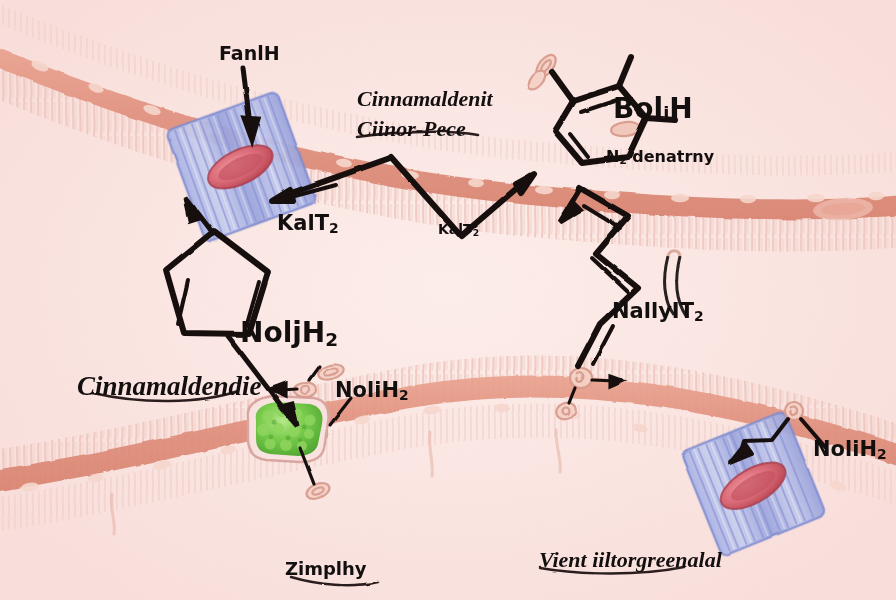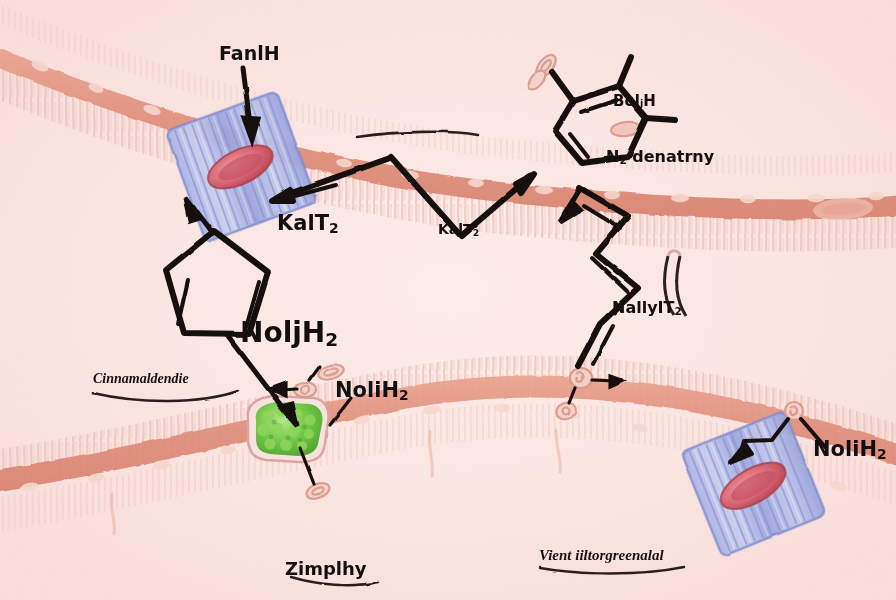--- a/index.html
+++ b/index.html
@@ -381,50 +381,54 @@
         <path d="M291 577 C318 585 352 588 378 582" stroke-width="2.4"></path>
         <path d="M540 568 C580 575 640 576 684 567" stroke-width="2.4"></path>
       </g>
 
       <rect x="0" y="0" width="896" height="600" filter="url(#paper)" opacity="0.55"></rect>
     </g>
   </svg>
 
   <div class="lbl lbl-sans" style="left:219px;top:44px;font-size:19px;">FanlH</div>
 
+  <div class="title-block lbl-serif" style="left:357px;top:86px;font-size:22px;color:#140f0f;">
+    <div>Cinnamaldenit</div>
+    <div style="margin-top:4px;">Ciinor-Pece</div>
+  </div>
 
   <div class="lbl lbl-sans" style="left:277px;top:212px;font-size:21px;">
     <span>KalT</span><sub>2</sub>
   </div>
 
   <div class="lbl lbl-sans" style="left:438px;top:222px;font-size:14px;">
     <span>KalT</span><sub>2</sub>
   </div>
 
-  <div class="lbl lbl-sans" style="left:613px;top:94px;font-size:15px;">BolⱼH</div>
+  <div class="lbl lbl-sans" style="left:613px;top:94px;font-size:28px;">BolⱼH</div>
 
   <div class="lbl lbl-sans" style="left:606px;top:149px;font-size:16px;">
     <span>N</span><sub>2</sub><span> denatrny</span>
   </div>
 
-  <div class="lbl lbl-sans" style="left:612px;top:300px;font-size:16px;">
+  <div class="lbl lbl-sans" style="left:612px;top:300px;font-size:21px;">
     <span>NaⅼⅼyIT</span><sub>2</sub>
   </div>
 
   <div class="lbl lbl-sans" style="left:240px;top:318px;font-size:28px;">
     <span>NoⅼjH</span><sub>2</sub>
   </div>
 
-  <div class="lbl lbl-serif" style="left:93px;top:372px;font-size:14px;">Cinnamaldendie</div>
+  <div class="lbl lbl-serif" style="left:77px;top:372px;font-size:27px;">Cinnamaldendie</div>
 
   <div class="lbl lbl-sans" style="left:335px;top:379px;font-size:21px;">
     <span>NoⅼiH</span><sub>2</sub>
   </div>
 
   <div class="lbl lbl-sans" style="left:285px;top:560px;font-size:18px;text-align:right;">Zimplhy</div>
 
-  <div class="lbl lbl-serif" style="left:539px;top:548px;font-size:15px;">Vient iiltorgreenalal</div>
+  <div class="lbl lbl-serif" style="left:539px;top:548px;font-size:22px;">Vient iiltorgreenalal</div>
 
   <div class="lbl lbl-sans" style="left:813px;top:438px;font-size:21px;">
     <span>NoⅼiH</span><sub>2</sub>
   </div>
 
 </div>
 
 </body></html>

